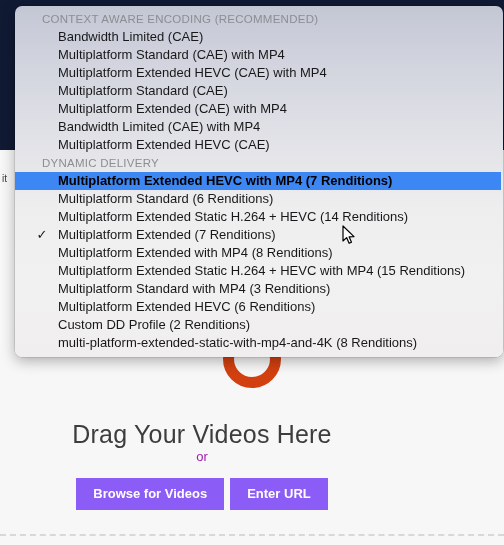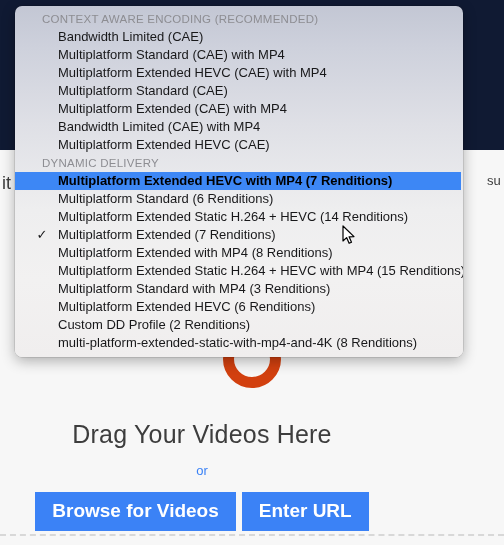--- a/index.html
+++ b/index.html
@@ -31,21 +31,21 @@
   .app-body {
     position: absolute;
     left: 0; top: 150px;
     width: 504px; height: 395px;
     background: #f7f7f7;
   }
 
   .bg-text-left {
     position: absolute;
     left: 2px; top: 173px;
-    font-size: 18px;
+    font-size: 10px;
     color: #3c3c3c;
     white-space: nowrap;
   }
 
   .bg-text-right {
     position: absolute;
     left: 487px; top: 173px;
     font-size: 13px;
     color: #3c3c3c;
     white-space: nowrap;
@@ -71,55 +71,54 @@
   .dz-title {
     font-size: 25px;
     color: #3d3d3d;
     font-weight: 400;
     margin-top: 20px;
     letter-spacing: 0.2px;
   }
 
   .dz-or {
     font-size: 13px;
-    color: #3b82f6;
-    margin-top: 14px;
+    color: #a21caf;
   }
 
   .dz-buttons {
     margin-top: 14px;
     display: flex;
     justify-content: center;
     gap: 6px;
   }
 
   .dz-btn {
-    background: #3b82f6;
+    background: #8b5cf6;
     color: #ffffff;
     border: none;
     font-family: "Liberation Sans", sans-serif;
-    font-size: 19px;
+    font-size: 13px;
     font-weight: bold;
     padding: 9px 17px;
     cursor: pointer;
     line-height: 1.1;
   }
 
   .bottom-dash {
     position: absolute;
     left: 0; top: 534px;
     width: 504px;
     border-top: 2px dashed #d8d8d8;
   }
 
   
   .menu {
     position: absolute;
     left: 15px; top: 6px;
-    width: 448px;
+    width: 488px;
     border-radius: 7px;
     background: linear-gradient(to bottom, #c3c7d4 0%, #ced1dc 12%, #dfe0e6 34%, #eeeeef 58%, #f2f1f1 78%, #f0eeee 100%);
     box-shadow: 0 4px 14px rgba(0,0,0,0.30), 0 0 0 0.5px rgba(0,0,0,0.18);
     padding: 4px 2px 5px 0;
     box-sizing: border-box;
     overflow: hidden;
   }
 
   .menu-section-header {
     font-size: 11.5px;

